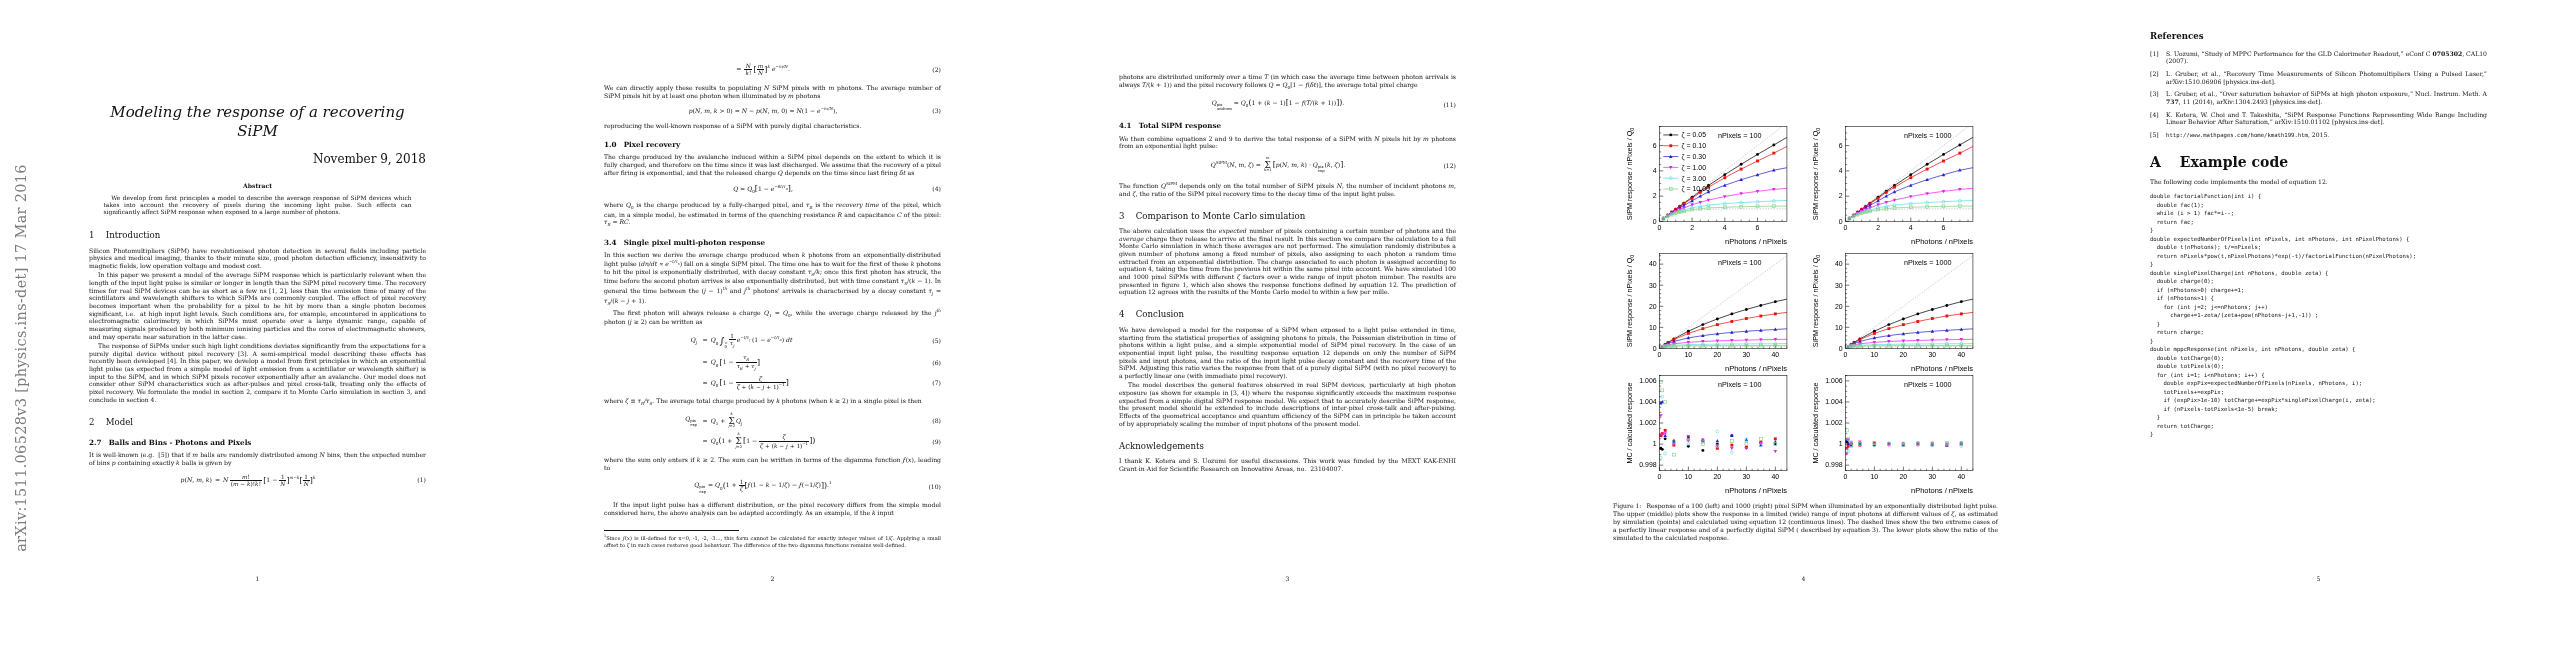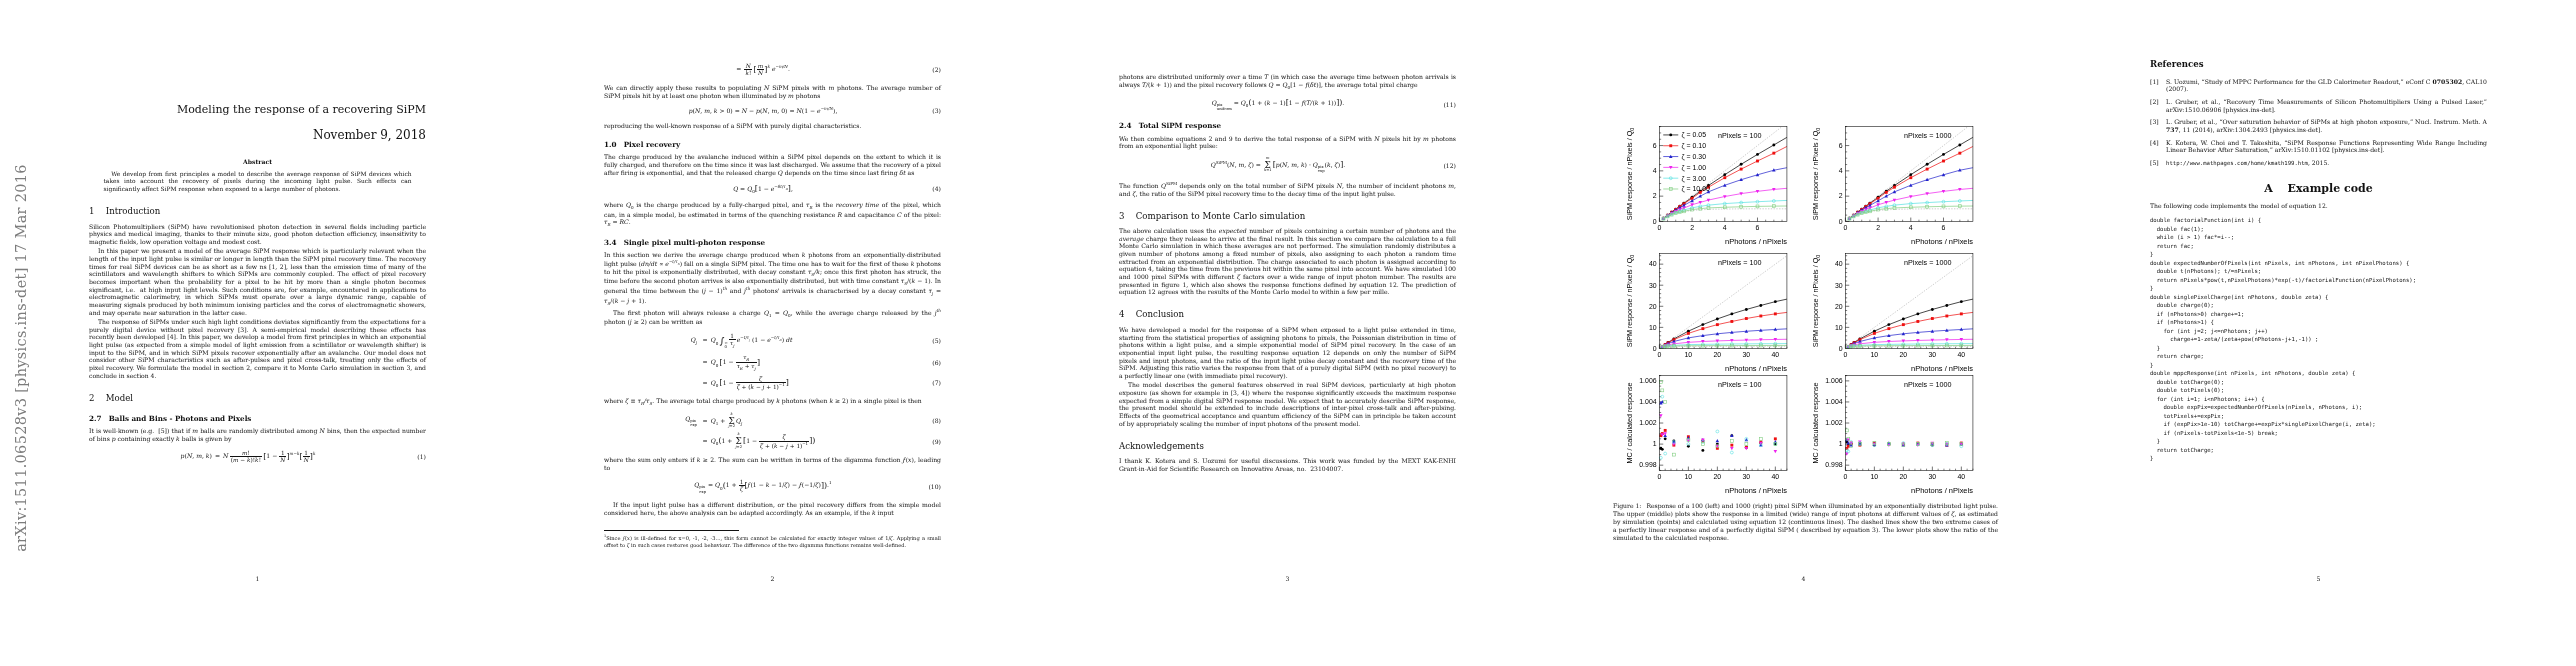--- a/index.html
+++ b/index.html
@@ -4,21 +4,21 @@
 <style>
   html,body{margin:0;padding:0;}
   body{width:2576px;height:667px;background:#ffffff;font-family:"DejaVu Serif",serif;color:#111;position:relative;}
   .canvas{position:absolute;left:0;top:0;width:2576px;height:667px;background:#fff;}
   .page{position:absolute;top:0;width:515px;height:667px;background:#fff;overflow:hidden;}
   #page1{left:0;}#page2{left:515px;}#page3{left:1030px;}#page4{left:1546px;}#page5{left:2061px;}
   .content{margin:0 89px;text-align:justify;font-size:6.1px;line-height:1.26;}
   p{margin:0;}
   p.ind{text-indent:9px;margin-top:1.7px;}
   p.noind{margin-top:4.4px;}
-  .title{font-size:11px;font-weight:400;text-align:right;margin:0 0 11px 0;}
+  .title{font-size:15px;font-weight:400;text-align:center;margin:0 0 11px 0;font-style:italic;}
   .authors{text-align:center;font-size:6.4px;line-height:1.34;}
   .date{text-align:right;font-size:12px;margin-top:8.3px;}
   .abs-head{text-align:center;font-weight:bold;font-size:6.1px;margin-top:15px;}
   .abstract{margin:5px 14.5px 0 14.5px;font-size:5.9px;text-indent:7.8px;}
   h2.sec{font-size:8.6px;margin:13.3px 0 5.6px 0;font-weight:normal;text-align:left;}
   h3.subsec{font-size:7.2px;margin:10px 0 4.4px 0;font-weight:bold;text-align:left;}
   .eq{display:flex;align-items:center;margin:7.2px 0;}
   .eq .body{flex:1;text-align:center;}
   .eq .no{width:19px;text-align:right;}
   .eqgroup{margin:6.7px 0;}
@@ -38,21 +38,21 @@
   .lbr{font-size:1.3em;vertical-align:middle;}
   .fnrule{border:none;border-top:0.5px solid #111;width:40%;margin:13.3px 0 3.3px 0;}
   .footnote{font-size:5.1px;line-height:1.32;text-align:justify;}
   .pageno{position:absolute;left:0;right:0;top:575px;text-align:center;font-size:6.1px;}
   .watermark{position:absolute;left:13.3px;top:597px;transform-origin:0 0;transform:rotate(-90deg);white-space:nowrap;width:478px;text-align:center;font-size:14.5px;color:#7c7c7c;letter-spacing:0.3px;}
   .figwrap{position:absolute;left:0;top:0;width:515px;height:659px;}
   .figwrap svg{position:absolute;overflow:visible;}
   svg text{font-family:"Liberation Sans","DejaVu Sans",sans-serif;fill:#000;}
   .caption{position:absolute;left:67px;width:385px;top:502px;font-size:6.1px;line-height:1.33;text-align:justify;}
   .refhead{font-size:8.6px;font-weight:bold;margin:0 0 7.8px 0;text-align:left;}
-  .apphead{font-size:11px;font-weight:bold;margin:14.5px 0 6.7px 0;text-align:center;}
+  .apphead{font-size:14px;font-weight:bold;margin:14.5px 0 6.7px 0;text-align:left;}
   .ref{display:flex;margin-bottom:5px;}
   .ref .lab{width:13.3px;flex:none;}
   .ref .txt{flex:1;text-align:justify;padding-left:2.8px;}
   .mono{font-family:"DejaVu Sans Mono",monospace;font-size:0.92em;}
   pre.code{font-family:"DejaVu Sans Mono",monospace;font-size:5.6px;line-height:1.52;margin:6.7px 0 0 0;}
 </style>
 </head>
 <body>
 
 <div class="canvas">
@@ -163,21 +163,21 @@
   <div class="page" id="page3">
     <div class="content" style="padding-top:69px;">
       <p class="noind">photons are distributed uniformly over a time <i>T</i> (in which case the average time between photon arrivals is always <i>T/</i>(<i>k</i> + 1)) and the pixel recovery follows <i>Q</i> = <i>Q</i><sub>0</sub>[1 − <i>f</i>(<i>δt</i>)], the average total pixel charge</p>
       <div class="eq">
         <span class="body"><i>Q</i><span class="supsub">
               <span>pix</span>
               <span>uniform</span>
             </span> = <i>Q</i><sub>0</sub><span class="lbr">(</span>1 + (<i>k</i> − 1)<span class="lbr">[</span>1 − <i>f</i>(<i>T/</i>(<i>k</i> + 1))<span class="lbr">]</span><span class="lbr">)</span>.</span>
         <span class="no">(11)</span>
       </div>
-      <h3 class="subsec">2.4 Total SiPM response</h3>
+      <h3 class="subsec">4.1 Total SiPM response</h3>
       <p class="noind">We then combine equations 2 and 9 to derive the total response of a SiPM with <i>N</i> pixels hit by <i>m</i> photons from an exponential light pulse:</p>
       <div class="eq">
         <span class="body"><i>Q</i><sup>SiPM</sup>(<i>N</i>, <i>m</i>, <i>ζ</i>) = <span class="sum">
               <span class="l"><i>m</i></span>
               <span class="s">Σ</span>
               <span class="l"><i>k</i>=1</span>
             </span><span class="lbr">[</span><i>p</i>(<i>N</i>, <i>m</i>, <i>k</i>) · <i>Q</i><span class="supsub">
               <span>pix</span>
               <span>exp</span>
             </span>(<i>k</i>, <i>ζ</i>)<span class="lbr">]</span>.</span>
@@ -1028,21 +1028,21 @@
           <text x="292" y="219" font-size="13.5" text-anchor="end">nPhotons / nPixels</text>
           <text transform="translate(13 93.5) rotate(-90)" text-anchor="middle" font-size="13">MC / calculated response</text>
           <rect x="62" y="8" width="230" height="171" fill="none" stroke="#000" stroke-width="1"></rect>
         </svg>
       <div class="caption">Figure 1: &nbsp;Response of a 100 (left) and 1000 (right) pixel SiPM when illuminated by an exponentially distributed light pulse. The upper (middle) plots show the response in a limited (wide) range of input photons at different values of <i>ζ</i>, as estimated by simulation (points) and calculated using equation 12 (continuous lines). The dashed lines show the two extreme cases of a perfectly linear response and of a perfectly digital SiPM ( described by equation 3). The lower plots show the ratio of the simulated to the calculated response.</div>
     </div>
     <div class="pageno">4</div>
   </div>
 
   <div class="page" id="page5">
-    <div class="content" style="padding-top:59px;">
+    <div class="content" style="padding-top:31px;">
       <h2 class="refhead">References</h2>
       <div class="ref">
           <span class="lab">[1]</span>
           <div class="txt">S. Uozumi, “Study of MPPC Performance for the GLD Calorimeter Readout,” eConf C <b>0705302</b>, CAL10 (2007).</div>
         </div>
       <div class="ref">
           <span class="lab">[2]</span>
           <div class="txt">L. Gruber, et al., “Recovery Time Measurements of Silicon Photomultipliers Using a Pulsed Laser,” arXiv:1510.06906 [physics.ins-det].</div>
         </div>
       <div class="ref">

